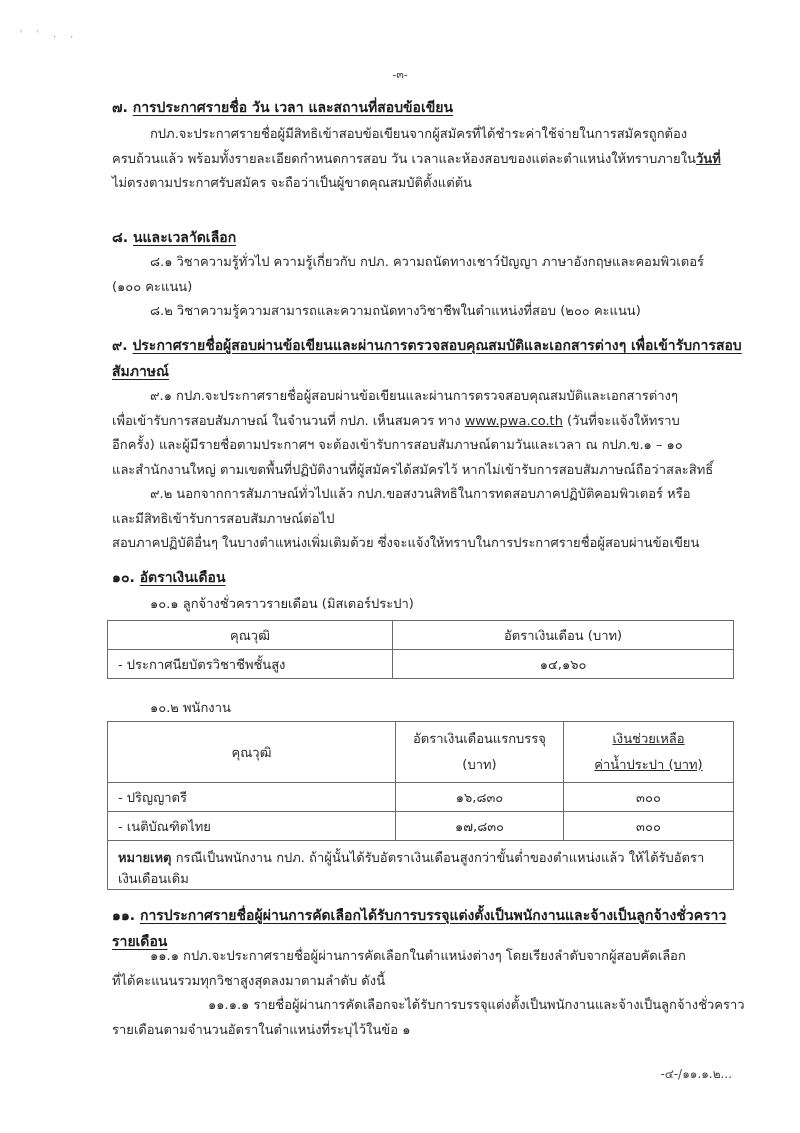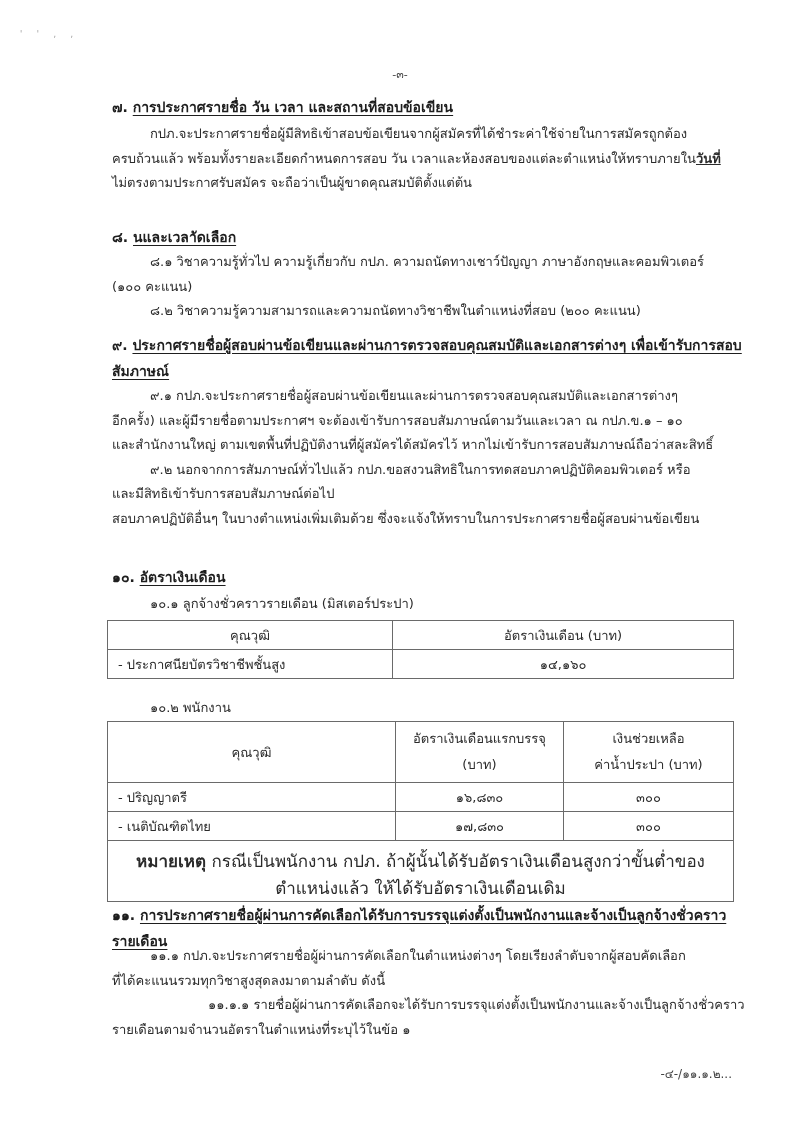--- a/index.html
+++ b/index.html
@@ -56,20 +56,21 @@
     <p>(๑๐๐ คะแนน)</p>
     <p class="indent">๘.๒ วิชาความรู้ความสามารถและความถนัดทางวิชาชีพในตำแหน่งที่สอบ (๒๐๐ คะแนน)</p>
   </div>
 
   <div class="abs heading" style="left:112px; top:332px; line-height:26px;">
     <div><span>๙.</span> <span class="u">ประกาศรายชื่อผู้สอบผ่านข้อเขียนและผ่านการตรวจสอบคุณสมบัติและเอกสารต่างๆ เพื่อเข้ารับการสอบ</span></div>
     <div><span class="u">สัมภาษณ์</span></div>
   </div>
   <div class="abs para" style="left:112px; top:384px;">
     <p class="indent">๙.๑ กปภ.จะประกาศรายชื่อผู้สอบผ่านข้อเขียนและผ่านการตรวจสอบคุณสมบัติและเอกสารต่างๆ</p>
+    <p><span>เพื่อเข้ารับการสอบสัมภาษณ์ ในจำนวนที่ กปภ. เห็นสมควร ทาง </span><a class="link">www.pwa.co.th</a><span>  (วันที่จะแจ้งให้ทราบ</span></p>
     <p>อีกครั้ง) และผู้มีรายชื่อตามประกาศฯ จะต้องเข้ารับการสอบสัมภาษณ์ตามวันและเวลา ณ กปภ.ข.๑ – ๑๐</p>
     <p>และสำนักงานใหญ่ ตามเขตพื้นที่ปฏิบัติงานที่ผู้สมัครได้สมัครไว้ หากไม่เข้ารับการสอบสัมภาษณ์ถือว่าสละสิทธิ์</p>
     <p class="indent">๙.๒ นอกจากการสัมภาษณ์ทั่วไปแล้ว กปภ.ขอสงวนสิทธิในการทดสอบภาคปฏิบัติคอมพิวเตอร์ หรือ</p>
     <p>และมีสิทธิเข้ารับการสอบสัมภาษณ์ต่อไป</p>
     <p>สอบภาคปฏิบัติอื่นๆ ในบางตำแหน่งเพิ่มเติมด้วย ซึ่งจะแจ้งให้ทราบในการประกาศรายชื่อผู้สอบผ่านข้อเขียน</p>
   </div>
 
   <div class="abs heading" style="left:112px; top:566px;">
     <span>๑๐.</span>
     <span class="u">อัตราเงินเดือน</span>
@@ -92,37 +93,37 @@
   <div class="abs para" style="left:150px; top:696px;">๑๐.๒ พนักงาน</div>
 
   <table class="t" style="left:107px; top:721px; width:627px;">
     <tbody>
         <tr style="height:61px;">
       <th style="width:267px;">คุณวุฒิ</th>
       <th style="width:147px; line-height:26px;">
         <div>อัตราเงินเดือนแรกบรรจุ</div>
         <div>(บาท)</div>
       </th>
-      <th style="line-height:26px;">
+      <th style="line-height:26px;text-decoration:underline;">
         <div>เงินช่วยเหลือ</div>
         <div>ค่าน้ำประปา (บาท)</div>
       </th>
     </tr>
     <tr style="height:29px;">
       <td class="l">- ปริญญาตรี</td>
       <td class="c">๑๖,๘๓๐</td>
       <td class="c">๓๐๐</td>
     </tr>
     <tr style="height:29px;">
       <td class="l">- เนติบัณฑิตไทย</td>
       <td class="c">๑๗,๘๓๐</td>
       <td class="c">๓๐๐</td>
     </tr>
     <tr style="height:38px;">
-      <td colspan="3" class="l" style="vertical-align:top; padding-top:6px; font-size:17px;text-align:center;">
+      <td colspan="3" class="l" style="vertical-align:top; padding-top:6px; font-size:13px;">
         <span class="note-label">หมายเหตุ</span><span>  กรณีเป็นพนักงาน กปภ. ถ้าผู้นั้นได้รับอัตราเงินเดือนสูงกว่าขั้นต่ำของตำแหน่งแล้ว ให้ได้รับอัตราเงินเดือนเดิม</span>
       </td>
     </tr>
   </tbody>
     </table>
 
   <div class="abs heading" style="left:112px; top:902px; line-height:26px;">
     <div><span>๑๑.</span> <span class="u">การประกาศรายชื่อผู้ผ่านการคัดเลือกได้รับการบรรจุแต่งตั้งเป็นพนักงานและจ้างเป็นลูกจ้างชั่วคราว</span></div>
     <div><span class="u">รายเดือน</span></div>
   </div>

